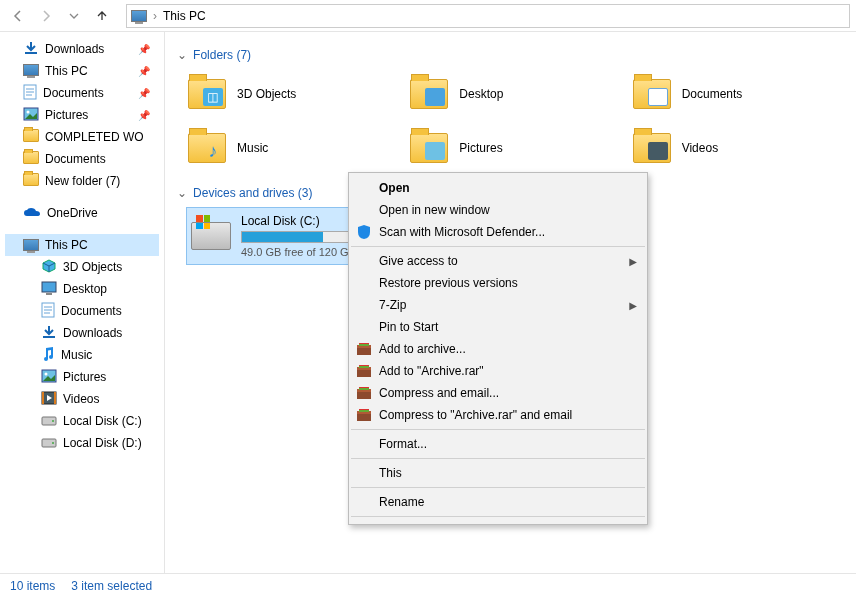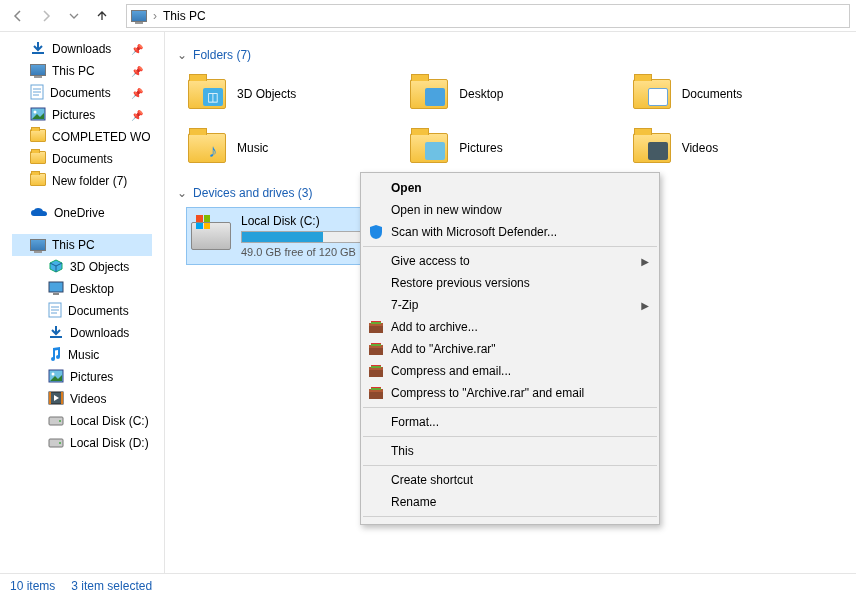--- a/index.html
+++ b/index.html
@@ -4,39 +4,39 @@
 <style>
 * { margin: 0; padding: 0; box-sizing: border-box; font-family: "Segoe UI", Arial, sans-serif; font-size: 12px; }
 body { background: #fff; width: 856px; height: 597px; overflow: hidden; position: relative; }
 .toolbar { height: 32px; display: flex; align-items: center; padding: 0 6px; gap: 4px; border-bottom: 1px solid #e5e5e5; }
 .nav-btn { width: 24px; height: 24px; display: flex; align-items: center; justify-content: center; color: #888; cursor: default; }
 .nav-btn.enabled { color: #333; }
 .addr { flex: 1; height: 24px; border: 1px solid #ccc; display: flex; align-items: center; padding: 0 4px; margin-left: 8px; gap: 6px; }
 .pc-icon { width: 16px; height: 12px; display: inline-block; background: linear-gradient(#5aa0d8,#3a7cb8); border: 1px solid #777; position: relative; }
 .pc-icon::after { content:""; position:absolute; left:3px; right:3px; bottom:-3px; height:2px; background:#999; }
 .body { display: flex; height: calc(100% - 32px - 24px); }
-.sidebar { width: 165px; border-right: 1px solid #e5e5e5; padding: 6px 12px; overflow: hidden; }
+.sidebar { width: 165px; border-right: 1px solid #e5e5e5; padding: 6px 5px; overflow: hidden; }
 .tree-item { display: flex; align-items: center; height: 22px; padding-left: 18px; gap: 6px; white-space: nowrap; overflow: hidden; }
 .tree-item.indent { padding-left: 36px; }
 .tree-item.sel { background: #cce8ff; }
 .tree-gap { height: 10px; }
 .pin { color: #666; font-size: 10px; margin-left: auto; margin-right: 8px; }
 .content { flex: 1; padding: 10px 12px; position: relative; }
 .section-hdr { display: flex; align-items: center; gap: 6px; color: #1a5fb4; margin: 6px 0 8px 0; }
 .section-hdr .chev { color: #666; }
 .grid { display: grid; grid-template-columns: repeat(3, 1fr); gap: 6px 10px; margin-left: 10px; }
 .folder-item { display: flex; align-items: center; gap: 10px; height: 48px; }
 .folder-ico { width: 40px; height: 36px; display:flex; align-items:center; justify-content:center; }
 .drive-item { display: flex; align-items: center; gap: 10px; height: 56px; padding: 4px; }
 .drive-item.sel { background: #cce8ff; outline: 1px solid #8cc2f0; }
 .drive-info { display: flex; flex-direction: column; gap: 3px; }
 .bar { width: 140px; height: 12px; border: 1px solid #aaa; background: #eee; }
 .bar-fill { height: 100%; background: #26a0da; }
 .drive-sub { color: #555; font-size: 11px; }
-.ctx { position: absolute; left: 360px; top: 172px; width: 300px; background: #f2f2f2; border: 1px solid #bcbcbc; box-shadow: 2px 3px 6px rgba(0,0,0,.25); padding: 4px 0; z-index: 10; }
+.ctx { position: absolute; left: 348px; top: 172px; width: 300px; background: #f2f2f2; border: 1px solid #bcbcbc; box-shadow: 2px 3px 6px rgba(0,0,0,.25); padding: 4px 0; z-index: 10; }
 .ctx-item { display: flex; align-items: center; height: 22px; padding: 0 18px 0 30px; position: relative; }
 .ctx-item.bold { font-weight: 600; }
 .ctx-sep { height: 1px; background: #d0d0d0; margin: 3px 2px; }
 .ctx-arrow { position: absolute; right: 10px; color: #555; font-size: 10px; }
 .ctx-ico { position: absolute; left: 6px; width: 18px; height: 18px; display:flex; align-items:center; justify-content:center; }
 .status { height: 24px; border-top: 1px solid #e5e5e5; display: flex; align-items: center; padding: 0 10px; gap: 16px; color: #1a5fb4; }
 .folder-yellow { width: 16px; height: 13px; background: linear-gradient(#ffe08a,#f5c23e); border: 1px solid #d6a12a; border-radius: 1px; display:inline-block; position:relative; }
 .folder-yellow::before{content:"";position:absolute;top:-3px;left:0;width:7px;height:3px;background:#f5c23e;border:1px solid #d6a12a;border-bottom:none;}
 .big-folder { width: 38px; height: 30px; background: linear-gradient(#ffe08a,#f5c23e); border: 1px solid #d6a12a; border-radius: 2px; position:relative; }
 .big-folder::before{content:"";position:absolute;top:-6px;left:0;width:16px;height:6px;background:#f5c23e;border:1px solid #d6a12a;border-bottom:none;}
@@ -317,20 +317,23 @@
       <span class="ctx-arrow">▶</span>
     </div>
     <div class="ctx-item">
       <span>Restore previous versions</span>
     </div>
     <div class="ctx-item">
       <span>7-Zip</span>
       <span class="ctx-arrow">▶</span>
     </div>
     <div class="ctx-item">
+      <span>Pin to Start</span>
+    </div>
+    <div class="ctx-item">
       <span class="ctx-ico">
         <svg width="16" height="14">
           <rect x="1" y="3" width="14" height="10" fill="#8d4a2e"></rect>
           <rect x="1" y="3" width="14" height="3" fill="#b05a36"></rect>
           <rect x="3" y="1" width="10" height="3" fill="#6a3"></rect>
           <rect x="3" y="1" width="10" height="1" fill="#d33"></rect>
         </svg>
       </span>
       <span>Add to archive...</span>
     </div>
@@ -370,23 +373,20 @@
     <div class="ctx-sep"></div>
     <div class="ctx-item">
       <span>Format...</span>
     </div>
     <div class="ctx-sep"></div>
     <div class="ctx-item">
       <span>This</span>
     </div>
     <div class="ctx-sep"></div>
     <div class="ctx-item">
-      <span>Create shortcut</span>
-    </div>
-    <div class="ctx-item">
       <span>Rename</span>
     </div>
     <div class="ctx-sep"></div>
   </div>
 
 <div class="status">
   <span>10 items</span>
   <span>3 item selected</span>
 </div>
 

